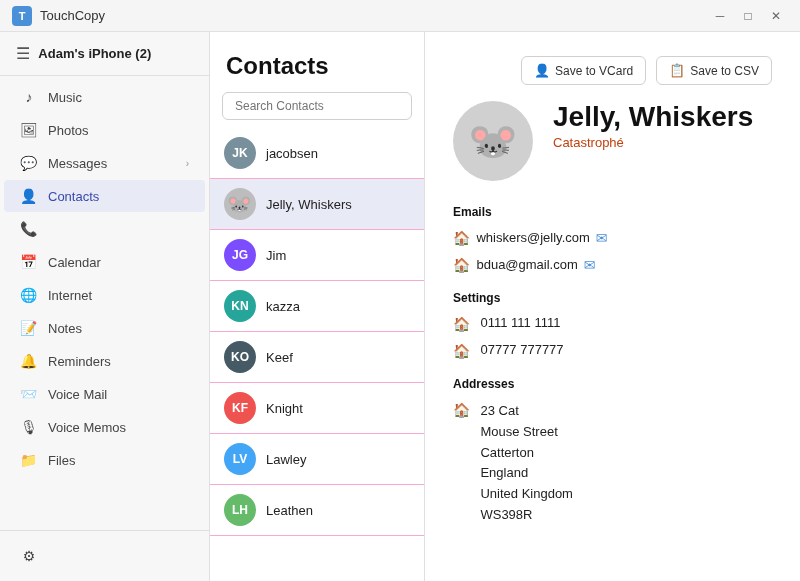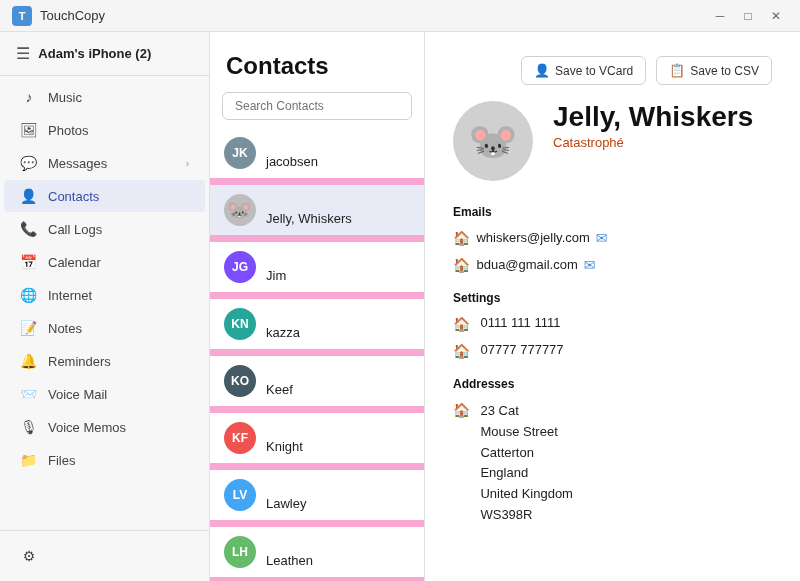--- a/index.html
+++ b/index.html
@@ -84,25 +84,25 @@
       border: 1px solid #d0d0d0;
       border-radius: 6px;
       font-size: 12px;
       color: #555;
       background: #fff;
       outline: none;
     }
     .contact-list { flex: 1; overflow-y: auto; }
     .contact-item {
       display: flex;
-      align-items: flex-end;
+      align-items: center;
       gap: 10px;
       padding: 9px 14px;
       cursor: pointer;
-      border-bottom: 7px solid #f9a8d4;
+      border-bottom: 1px solid #f9a8d4;
     }
     .contact-item.selected { background: #e8eaf6; }
     .contact-avatar {
       width: 32px;
       height: 32px;
       border-radius: 50%;
       display: flex;
       align-items: center;
       justify-content: center;
       font-size: 12px;
@@ -203,21 +203,20 @@
     <span class="nav-label">Messages</span>
     <span class="chevron">›</span>
   </div>
         <div class="nav-item active">
     <span class="nav-icon">👤</span>
     <span class="nav-label">Contacts</span>
 
   </div>
         <div class="nav-item">
     <span class="nav-icon">📞</span>
-    <span class="nav-label">Call Logs</span>
 
   </div>
         <div class="nav-item">
     <span class="nav-icon">📅</span>
     <span class="nav-label">Calendar</span>
 
   </div>
         <div class="nav-item">
     <span class="nav-icon">🌐</span>
     <span class="nav-label">Internet</span>

